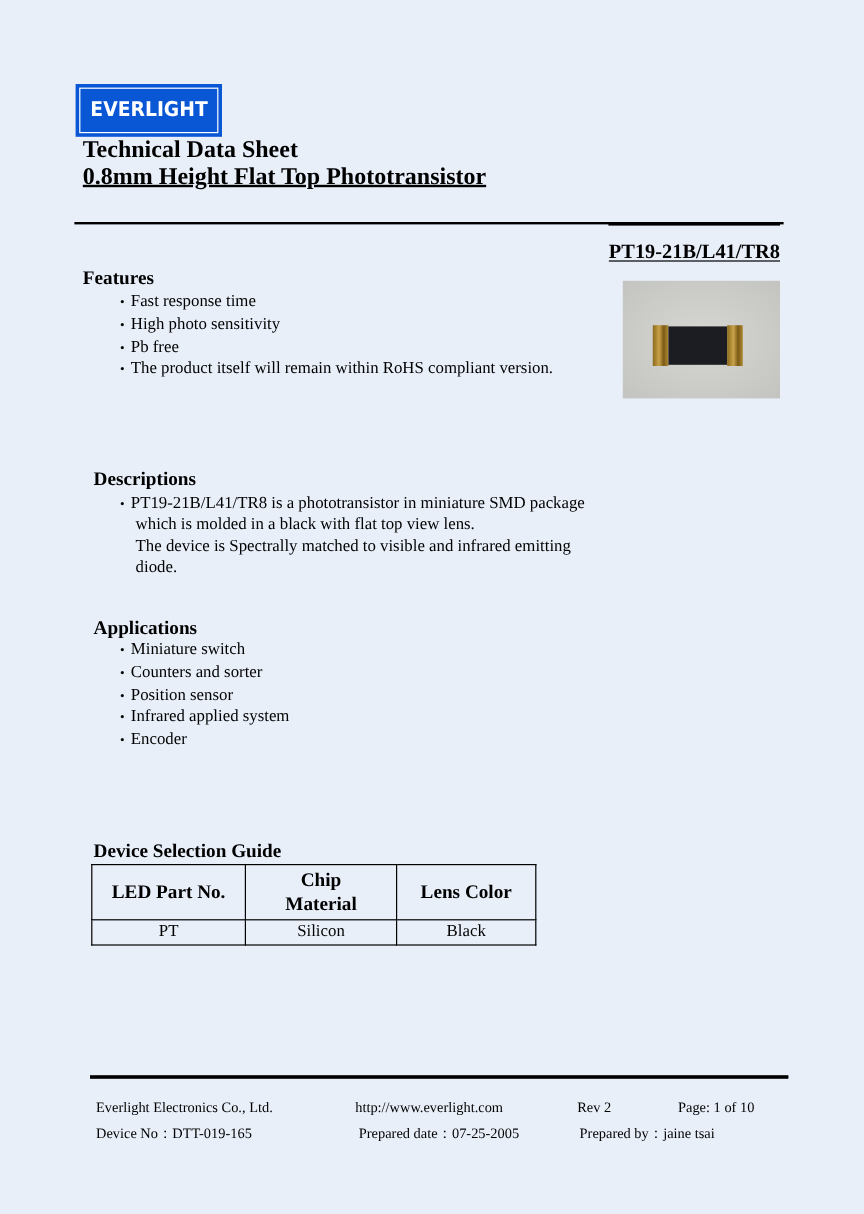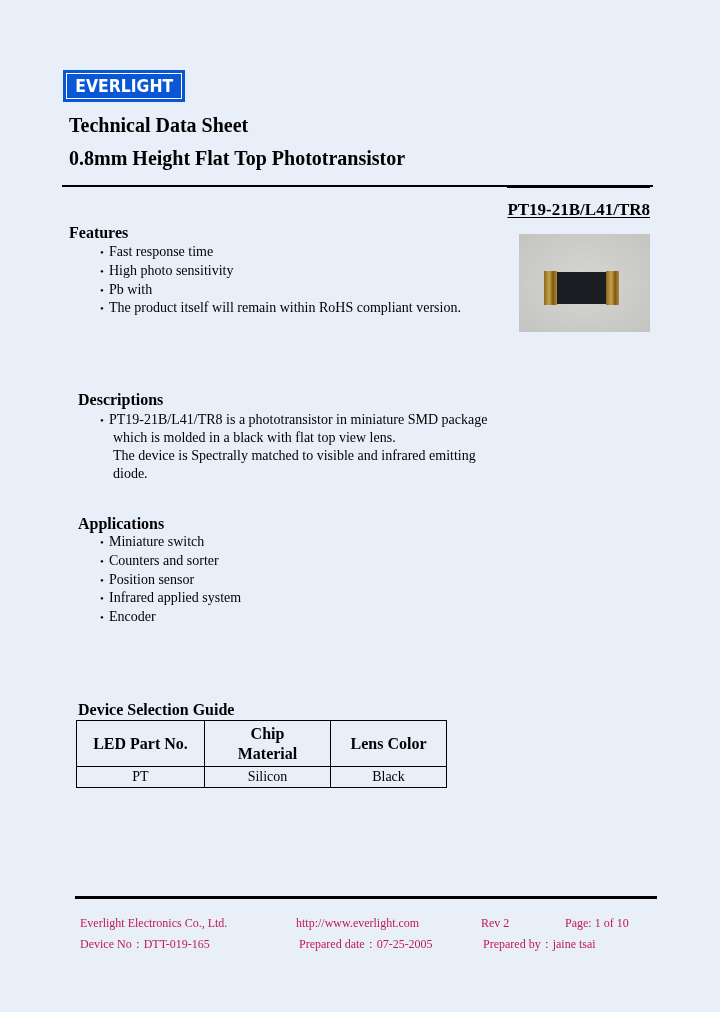--- a/index.html
+++ b/index.html
@@ -13,21 +13,21 @@
     position: relative;
     overflow: hidden;
     font-family: "Liberation Serif", "DejaVu Serif", serif;
     color: #000;
   }
   .abs { position: absolute; }
 
   
   .logo {
     left: 63px; top: 70px;
-    width: 122px; height: 32px;
+    width: 122px; height: 44px;
     background: #0a57d6;
     box-sizing: border-box;
     padding: 3px;
   }
   .logo-inner {
     width: 100%; height: 100%;
     box-sizing: border-box;
     border: 1.5px solid #ffffff;
     display: flex; align-items: center; justify-content: center;
   }
@@ -39,21 +39,21 @@
     letter-spacing: 0px;
     transform: scaleX(0.92);
   }
 
   .title {
     font-weight: bold;
     font-size: 20px;
     left: 69px;
   }
   .title1 { top: 114px; }
-  .title2 { top: 147px; }
+  .title2 { top: 136px; text-decoration: underline; }
 
   .rule-top {
     left: 62px; top: 185px;
     width: 591px; height: 2px;
     background: #000;
   }
   .rule-top-thick {
     left: 507px; top: 185px;
     width: 143px; height: 3px;
     background: #000;
@@ -146,21 +146,21 @@
   .c2 { width: 125px; }
   .c3 { width: 115px; }
 
   .rule-bottom {
     left: 75px; top: 896px;
     width: 582px; height: 3px;
     background: #000;
   }
   .footer {
     font-size: 12px;
-    color: #be185d;
+    color: #000000;
     white-space: nowrap;
   }
 </style>
 </head>
 <body>
 
 <div class="abs logo">
   <div class="logo-inner">
     <span class="logo-text">EVERLIGHT</span>
   </div>
@@ -171,21 +171,21 @@
 
 <div class="abs rule-top"></div>
 <div class="abs rule-top-thick"></div>
 
 <div class="abs part-no">PT19-21B/L41/TR8</div>
 
 <div class="abs section-heading" style="left:69px; top:224px;">Features</div>
 <ul class="abs bullets" style="left:100px; top:243px;">
   <li><span class="dot">•</span><span>Fast response time</span></li>
   <li><span class="dot">•</span><span>High photo sensitivity</span></li>
-  <li><span class="dot">•</span><span>Pb with</span></li>
+  <li><span class="dot">•</span><span>Pb free</span></li>
   <li><span class="dot">•</span><span>The product itself will remain within RoHS compliant version.</span></li>
 </ul>
 
 <div class="abs photo" title="SMD phototransistor photo">
   <div class="chip">
     <div class="chip-pad-l"></div>
     <div class="chip-body"></div>
     <div class="chip-pad-r"></div>
   </div>
 </div>

